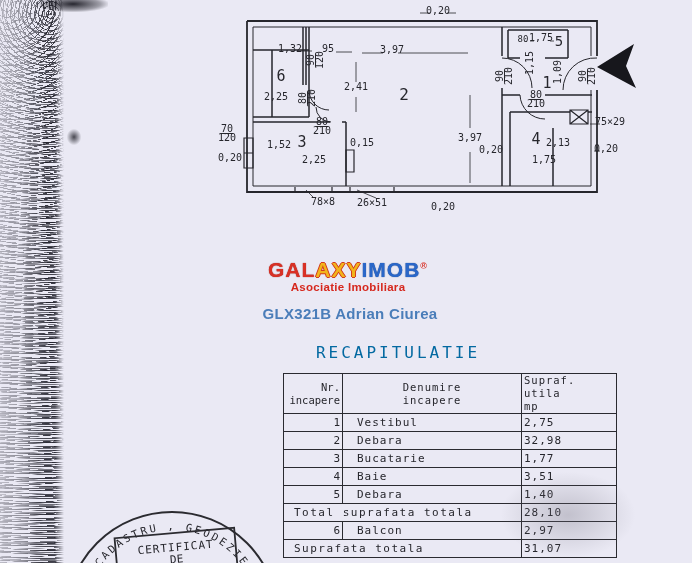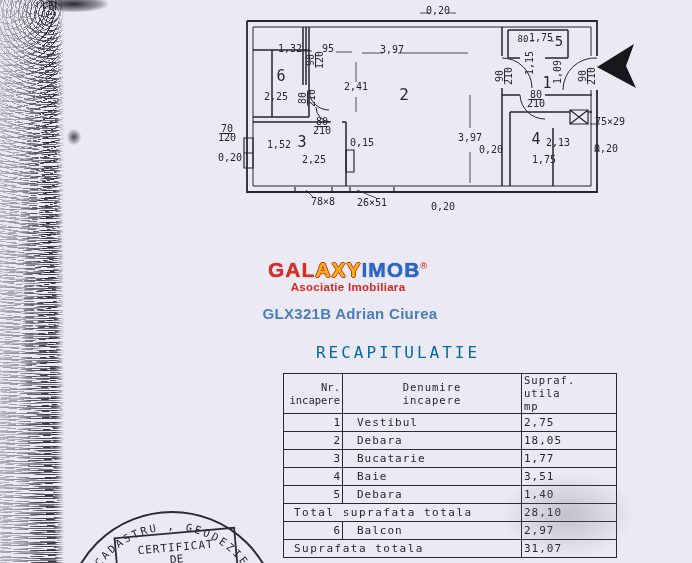--- a/index.html
+++ b/index.html
@@ -173,21 +173,21 @@
     </thead>
     <tbody>
         <tr>
           <td class="c-nr">1</td>
           <td class="c-nm">Vestibul</td>
           <td class="c-val">2,75</td>
         </tr>
         <tr>
           <td class="c-nr">2</td>
           <td class="c-nm">Debara</td>
-          <td class="c-val">18,05</td>
+          <td class="c-val">32,98</td>
         </tr>
         <tr>
           <td class="c-nr">3</td>
           <td class="c-nm">Bucatarie</td>
           <td class="c-val">1,77</td>
         </tr>
         <tr>
           <td class="c-nr">4</td>
           <td class="c-nm">Baie</td>
           <td class="c-val">3,51</td>

